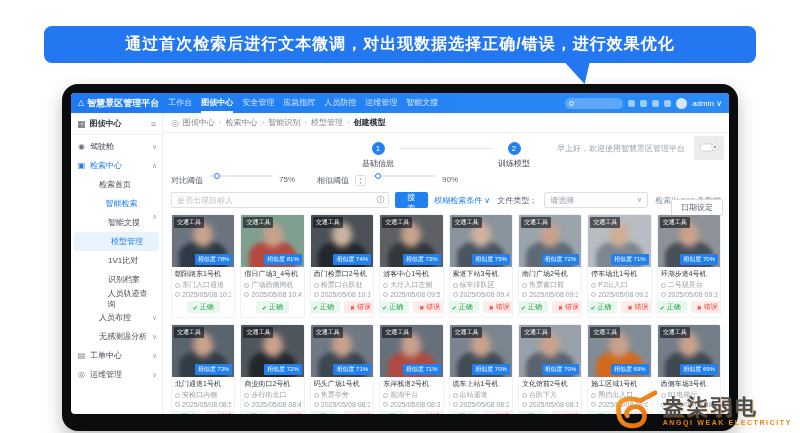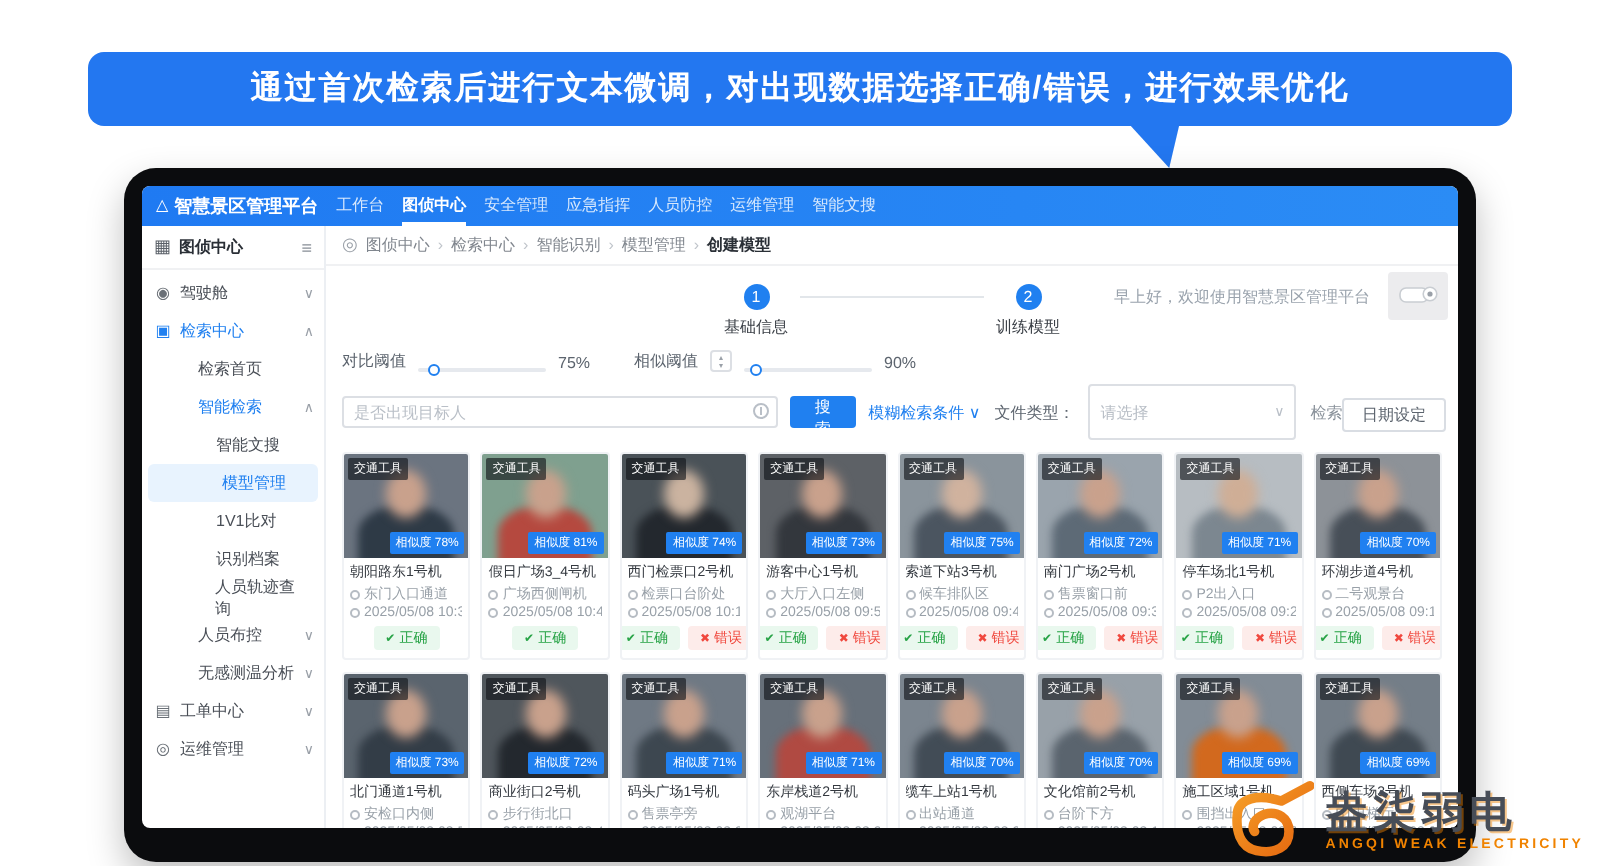--- a/index.html
+++ b/index.html
@@ -70,40 +70,40 @@
 
   
   .stepper { margin:5px auto 3px; display:flex; align-items:flex-start; }
   .step { display:flex; flex-direction:column; align-items:center; gap:3px; width:44px; }
   .step-dot { width:13px; height:13px; border-radius:50%; background:#2080f0; color:#fff;
     font-size:8px; display:flex; align-items:center; justify-content:center; }
   .step-lb { font-size:8px; color:#3a3f46; white-space:nowrap;text-align:center; }
   .step-line { width:92px; height:1px; background:#e2e6ea; margin-top:6px; }
 
   
-  .filter1 { display:flex; align-items:flex-end; gap:6px; font-size:8px; color:#5c646e; margin-top:3px; }
+  .filter1 { display:flex; align-items:flex-start; gap:6px; font-size:8px; color:#5c646e; margin-top:3px; }
   .slider { width:64px; height:2px; background:#e6e9ee; border-radius:1px; position:relative; }
   .slider .knob { position:absolute; top:-2px; width:6px; height:6px; border-radius:50%;
     background:#fff; border:1px solid #2080f0; }
   .stepbox { width:11px; height:11px; border:1px solid #dcdfe4; border-radius:2px;
     display:flex; flex-direction:column; align-items:center; justify-content:center;
     font-size:4px; color:#9aa0a8; line-height:1; }
   .filter2 { display:flex; align-items:center; gap:6px; margin-top:6px; font-size:8px; }
   .srch { position:relative; width:300px; height:16px; }
   .srch input { width:100%; height:100%; border:1px solid #dcdfe4; border-radius:2px;
     padding:0 16px 0 5px; font-size:8px; color:#333; font-family:inherit; }
   .srch input::placeholder { color:#b9bfc7; }
   .clip { position:absolute; right:4px; top:3px; }
   .search-btn { height:16px; padding:0 11px; background:#2080f0; border:none; color:#fff;
     font-size:8px; border-radius:2px; cursor:pointer; font-family:inherit; }
   .f2-right { margin-left:auto; display:flex; align-items:center; gap:7px; }
   .adv-link { color:#2080f0; cursor:pointer; white-space:nowrap; }
   .ft-label { color:#5c646e; white-space:nowrap; }
-  .selectbox { width:104px; height:28px; border:1px solid #dcdfe4; border-radius:2px;
-    display:flex; align-items:center; padding:0 5px; color:#b9bfc7; cursor:pointer; }
+  .selectbox { width:104px; height:16px; border:1px solid #dcdfe4; border-radius:2px;
+    display:flex; align-items:center; padding:0 5px; color:#b9bfc7; cursor:pointer;font-weight:bold; }
   .selectbox .chev { margin-left:auto; color:#b9bfc7; font-size:7px; }
   .count-text { color:#8a929b; white-space:nowrap; }
 
   
   .cards { margin-top:6px; display:grid; grid-template-columns:repeat(8,1fr);
     gap:6px 5px; }
   .card { background:#fff; border:1px solid #f0f2f5; border-radius:2px; overflow:hidden;
     display:flex; flex-direction:column; cursor:pointer; }
   .c-photo { height:52px; position:relative; overflow:hidden; background:var(--bg,#6b7480); }
   .c-photo .body { position:absolute; bottom:-4px; left:12%; width:76%; height:58%;
@@ -151,20 +151,31 @@
       </div>
       <div class="nav">
           <span class="nav-item">工作台</span>
           <span class="nav-item on">图侦中心</span>
           <span class="nav-item">安全管理</span>
           <span class="nav-item">应急指挥</span>
           <span class="nav-item">人员防控</span>
           <span class="nav-item">运维管理</span>
           <span class="nav-item">智能文搜</span>
         </div>
+      <div class="appbar-right">
+        <div class="hsearch">
+          <span class="lens"></span>
+        </div>
+        <span class="hicon"></span>
+        <span class="hicon"></span>
+        <span class="hicon"></span>
+        <span class="hicon"></span>
+        <span class="havatar"></span>
+        <span class="huser"><span>admin</span> ∨</span>
+      </div>
     </div>
 
     <div class="bodyrow">
 
       <div class="sidebar">
         <div class="sb-head">
           <span class="grid-ic">▦</span>
           <span class="tt">图侦中心</span>
           <span class="burger">≡</span>
         </div>
@@ -177,21 +188,21 @@
             <div class="sb-item blue" style="padding-left: 6px;">
     <span class="sb-ic">▣</span>
     <span class="sb-lb">检索中心</span>
     <span class="sb-ch">∧</span>
   </div>
             <div class="sb-item" style="padding-left: 15px;">
     <span class="sb-ic"></span>
     <span class="sb-lb">检索首页</span>
     <span class="sb-ch"></span>
   </div>
-            <div class="sb-item blue" style="padding-left: 15px;">
+            <div class="sb-item blue" style="padding-left: 15px; flex-direction: column;">
     <span class="sb-ic"></span>
     <span class="sb-lb">智能检索</span>
     <span class="sb-ch">∧</span>
   </div>
             <div class="sb-item" style="padding-left: 24px;">
     <span class="sb-ic"></span>
     <span class="sb-lb">智能文搜</span>
     <span class="sb-ch"></span>
   </div>
             <div class="sb-item active" style="padding-left: 24px;">

